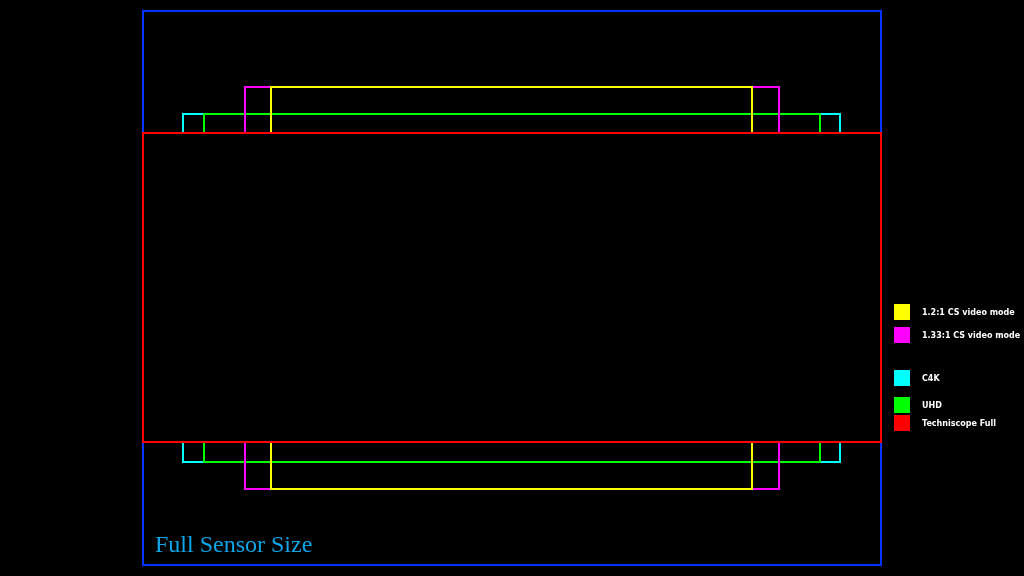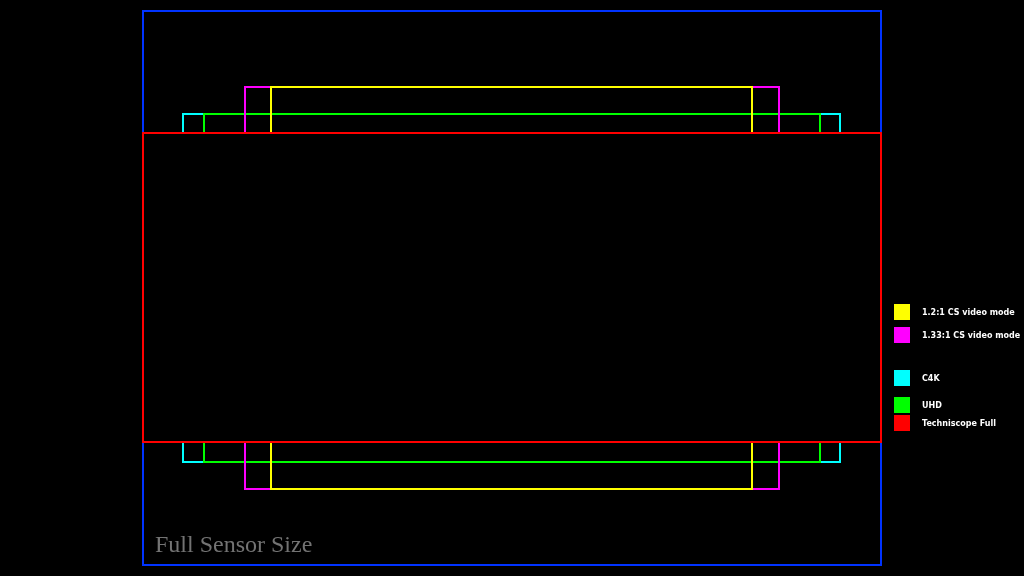--- a/index.html
+++ b/index.html
@@ -2,21 +2,21 @@
 <html><head>
   <meta charset="utf-8">
   <style>
     html, body { margin:0; padding:0; background:#000; }
     body { width:1024px; height:576px; position:relative; overflow:hidden; font-family:"Liberation Sans", sans-serif; }
     .box { position:absolute; box-sizing:border-box; }
     .legend { position:absolute; left:886px; top:304px; }
     .legend-item { position:absolute; left:8px; height:16px; display:flex; align-items:center; white-space:nowrap; }
     .swatch { width:16px; height:16px; display:inline-block; }
     .legend-label { color:#fff; font-size:8px; font-weight:bold; margin-left:12px; font-family:"DejaVu Sans", sans-serif; }
-    .caption { position:absolute; left:155px; top:531px; color:#737373; font-family:"Liberation Serif", serif; font-size:24px; }
+    .caption { position:absolute; left:155px; top:531px; color:#0ea5e9; font-family:"Liberation Serif", serif; font-size:24px; }
   </style>
 </head>
 <body>
 
 <div>
   <div class="box" style="left:142px;top:10px;width:740px;height:556px;border:2px solid #0033ff;"></div>
   <div class="box" style="left:182px;top:113px;width:659px;height:350px;border:2px solid #00ffff;"></div>
   <div class="box" style="left:203px;top:113px;width:618px;height:350px;border:2px solid #00ff00;"></div>
   <div class="box" style="left:244px;top:86px;width:536px;height:404px;border:2px solid #ff00ff;"></div>
   <div class="box" style="left:270px;top:86px;width:483px;height:404px;border:2px solid #ffff00;"></div>

